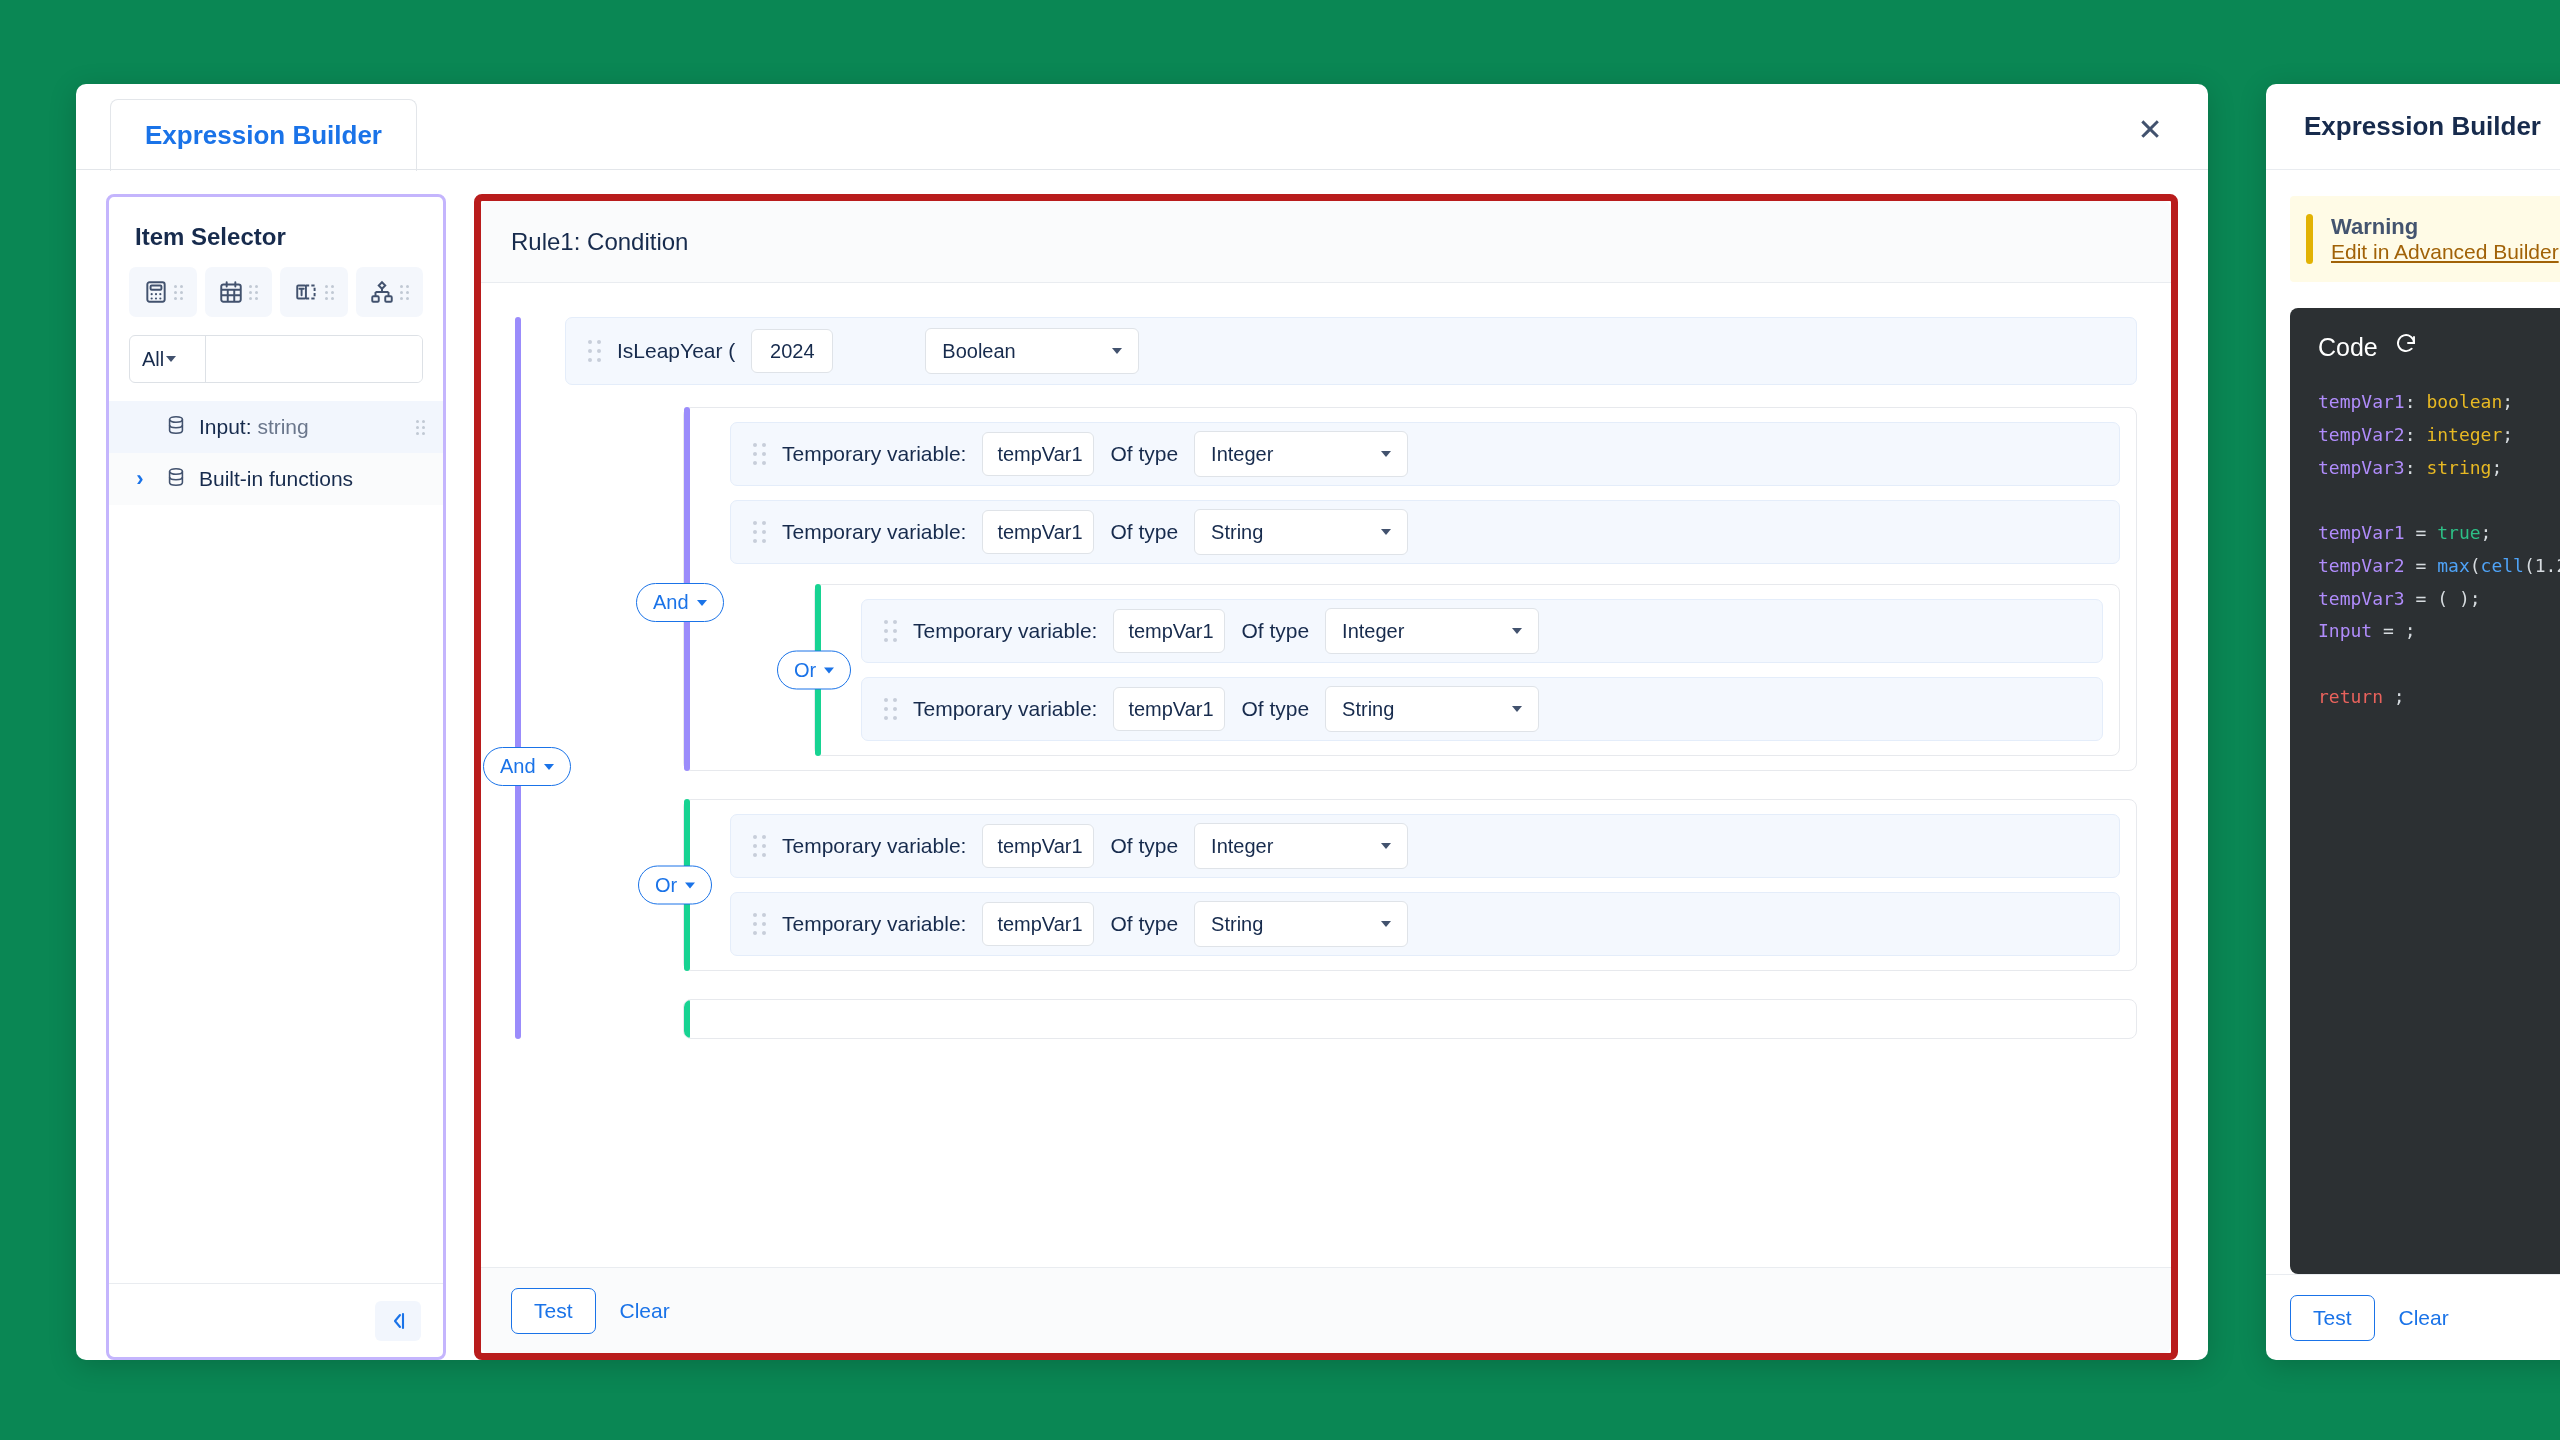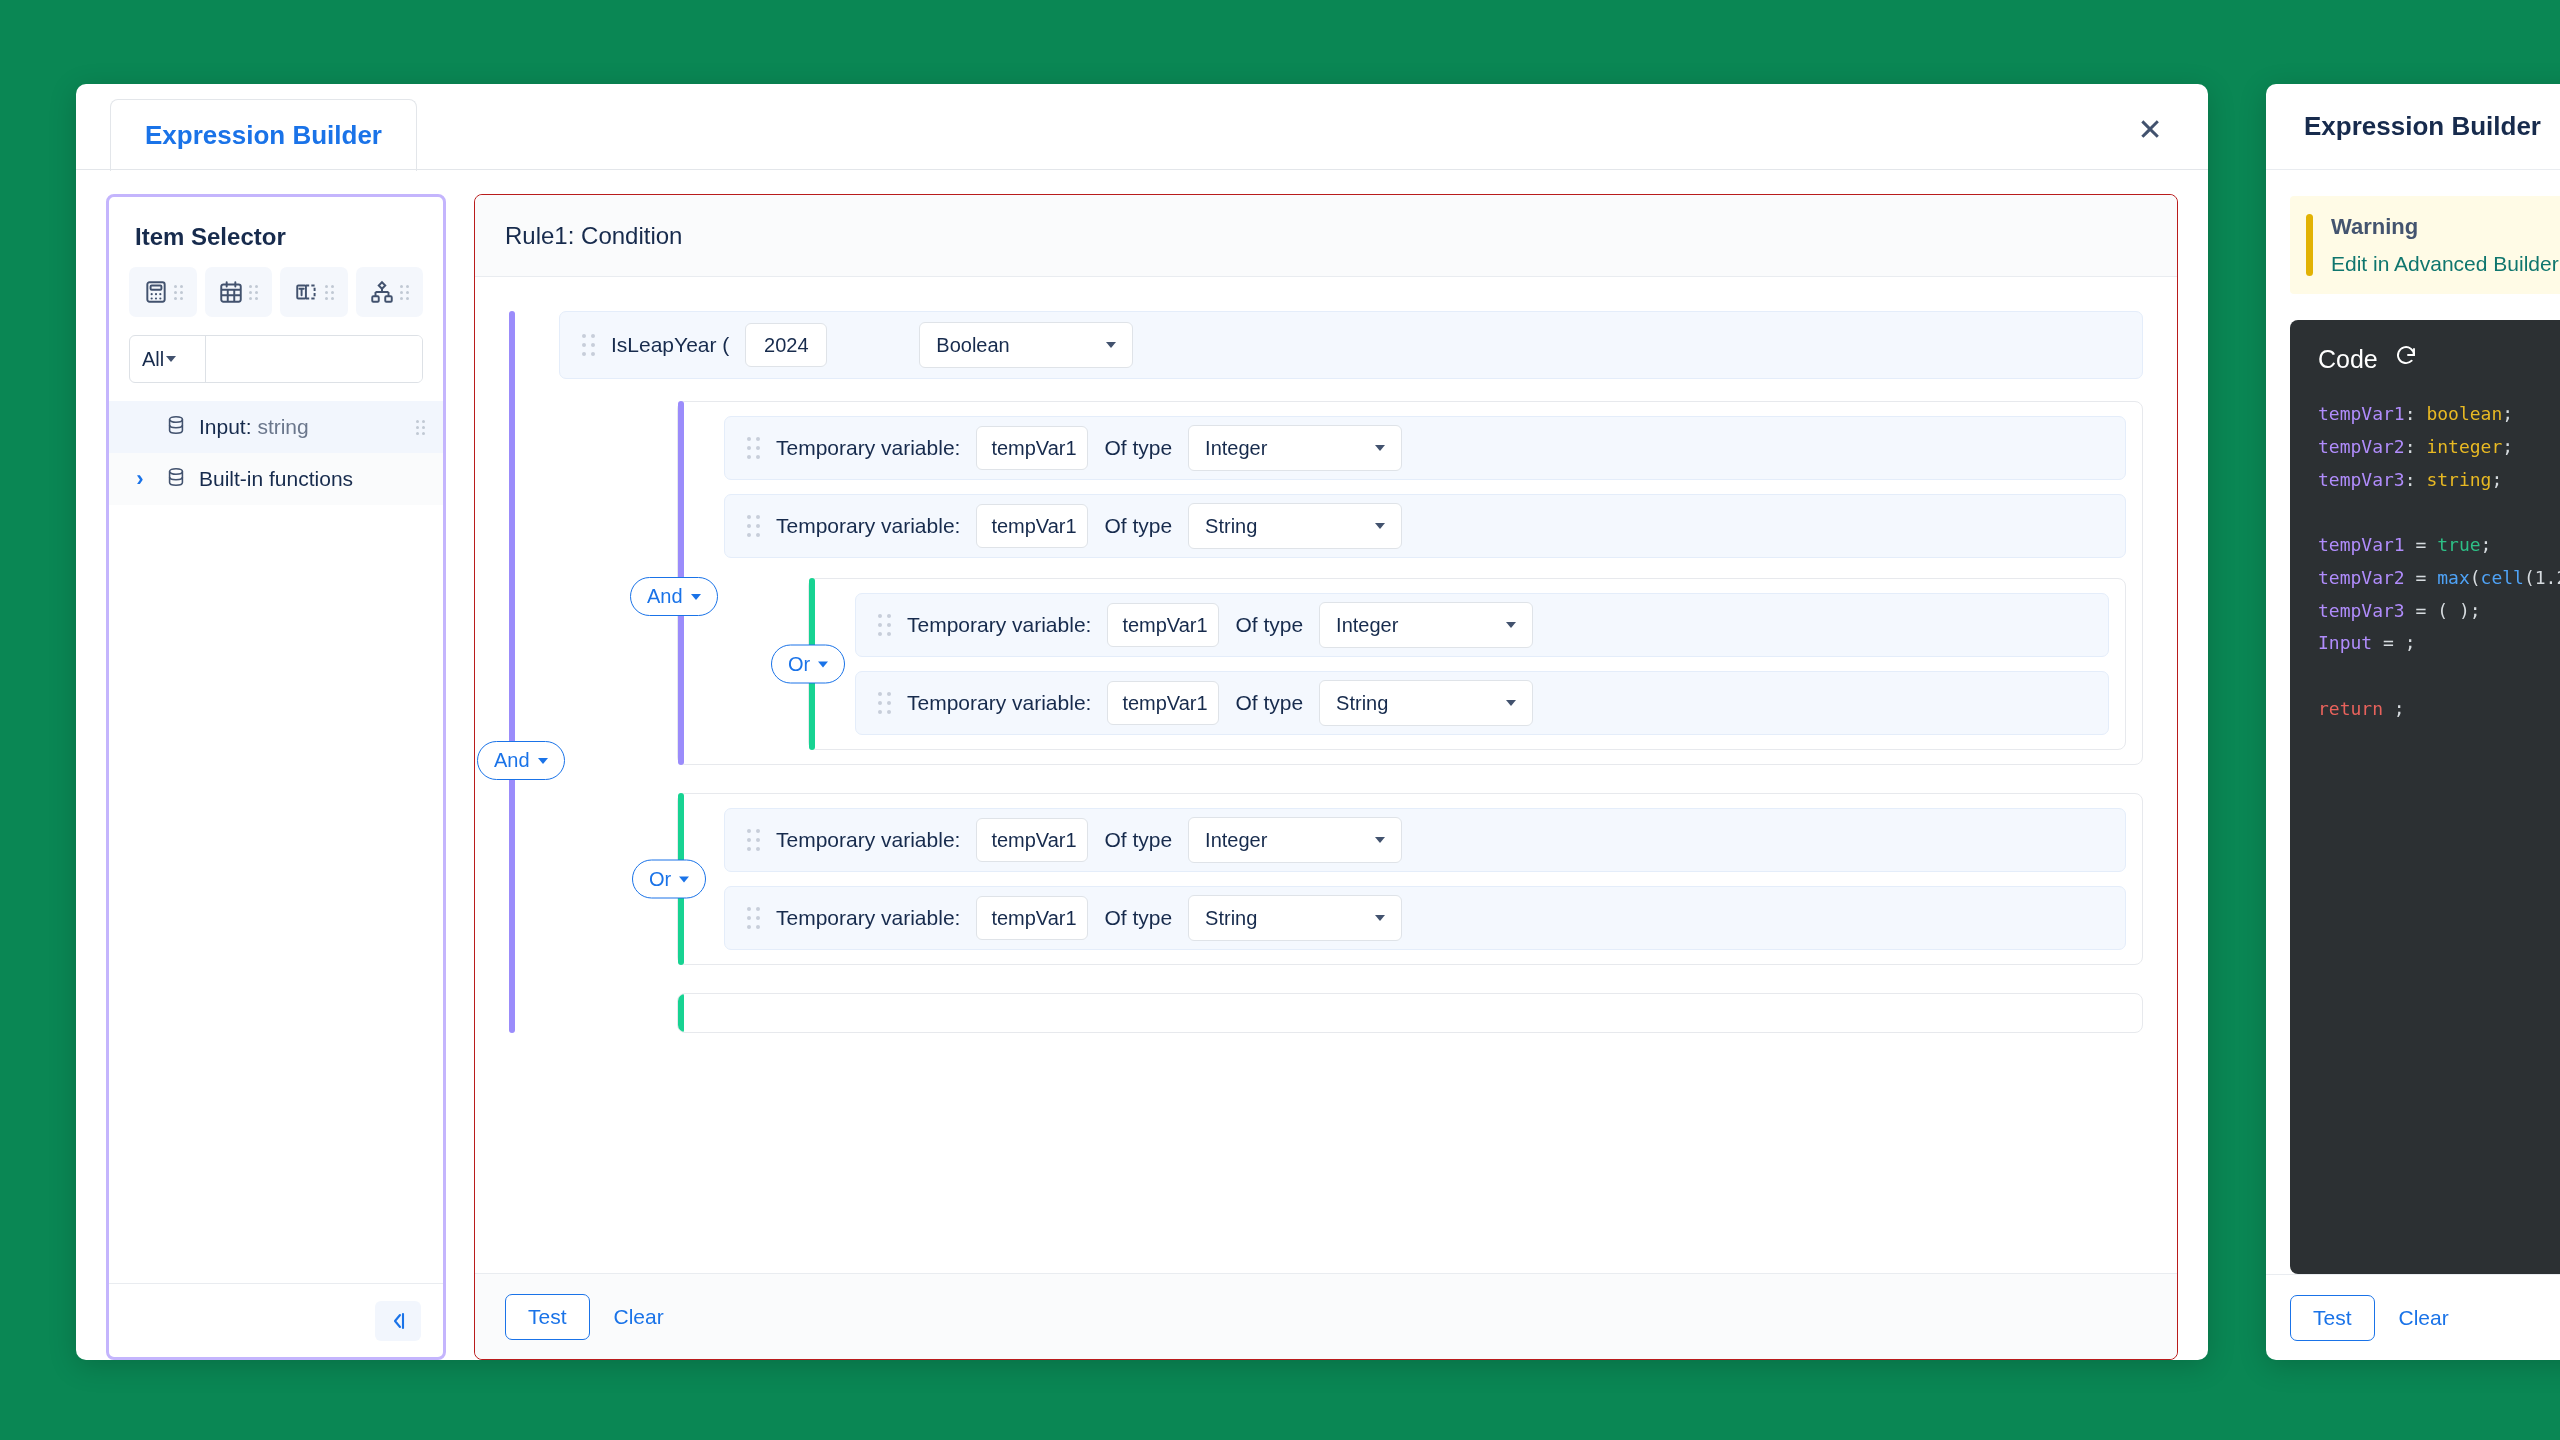--- a/index.html
+++ b/index.html
@@ -75,21 +75,21 @@
   .tree-row.sel { background: #F2F6FD; }
   .tree-row.alt { background: #FAFBFC; }
   .tw-chev { width: 26px; display: flex; align-items: center; justify-content: center; color: #1A73E8; font-size: 22px; font-weight: bold; }
   .tree-label b { font-weight: normal; }
   .tree-label span.light { color: #6B778C; }
   .tree-handle { margin-left: auto; }
   .is-foot { border-top: 1px solid #E9ECF0; height: 74px; display: flex; align-items: center; justify-content: flex-end; padding-right: 22px; }
   .collapse-btn { width: 46px; height: 40px; border-radius: 6px; background: #F2F6FD; display: flex; align-items: center; justify-content: center; cursor: pointer; }
 
   
-  .rule-panel { flex: 1; border: 1px solid #b91c1c; border-radius: 8px; display: flex; flex-direction: column; min-width: 0; background: #fff; }
+  .rule-panel { flex: 1; border: 7px solid #b91c1c; border-radius: 8px; display: flex; flex-direction: column; min-width: 0; background: #fff; }
   .rule-head { height: 82px; flex: none; display: flex; align-items: center; padding: 0 30px; background: #FAFBFC; border-bottom: 1px solid #E9ECF0; border-radius: 8px 8px 0 0; font-size: 24px; color: #172B4D; }
   .rule-canvas { flex: 1; position: relative; overflow: hidden; padding: 34px 0 0 0; background: #fff; }
   .rule-scroll { padding: 0 34px; position: relative; }
 
   
   .group { position: relative; padding-left: 0; }
   .grp-body { border: 1px solid #E7E9ED; border-radius: 8px; position: relative; padding: 14px 16px; }
   .line { position: absolute; left: 0; top: 0; bottom: 0; width: 6px; border-radius: 4px; }
   .line.purple { background: #9B8CFB; }
   .line.green { background: #17D392; }
@@ -127,21 +127,21 @@
   .side {
     position: absolute; left: 2266px; top: 84px; width: 420px; height: 1276px;
     background: #fff; border-radius: 10px; box-shadow: 0 6px 28px rgba(0,0,0,.18);
     display: flex; flex-direction: column; overflow: hidden;
   }
   .side-head { height: 86px; flex: none; display: flex; align-items: center; padding: 0 38px; font-size: 26px; font-weight: bold; color: #172B4D; border-bottom: 1px solid #E9ECF0; }
   .side-inner { flex: 1; padding: 26px 24px 0 24px; display: flex; flex-direction: column; min-height: 0; }
   .warn { background: #FFFBE6; border-radius: 4px; display: flex; gap: 18px; padding: 18px 16px; }
   .warn-bar { width: 7px; border-radius: 4px; background: #E2B203; flex: none; }
   .warn-t { font-size: 22px; font-weight: bold; color: #44546F; }
-  .warn-s { font-size: 21px; color: #0f766e; margin-top: 12px; white-space: nowrap; }
+  .warn-s { font-size: 21px; color: #a16207; margin-top: 0; white-space: nowrap; text-decoration: underline; }
   .code-box { margin-top: 26px; background: #2C3033; border-radius: 8px; flex: 1; min-height: 0; display: flex; flex-direction: column; overflow: hidden; }
   .code-head { display: flex; align-items: center; gap: 16px; padding: 24px 28px 16px 28px; color: #fff; font-size: 25px; }
   .code-body { padding: 8px 28px; font-family: "DejaVu Sans Mono", monospace; font-size: 18px; line-height: 1.82; white-space: pre; overflow: hidden; }
   .c-var { color: #B08CFB; }
   .c-type { color: #E8B923; }
   .c-pun { color: #D6DBDF; }
   .c-true { color: #2DBF86; }
   .c-fn { color: #4FA3F7; }
   .c-ret { color: #E8625C; }
   .side-foot { height: 86px; flex: none; display: flex; align-items: center; gap: 24px; padding: 0 24px; border-top: 1px solid #E9ECF0; }

